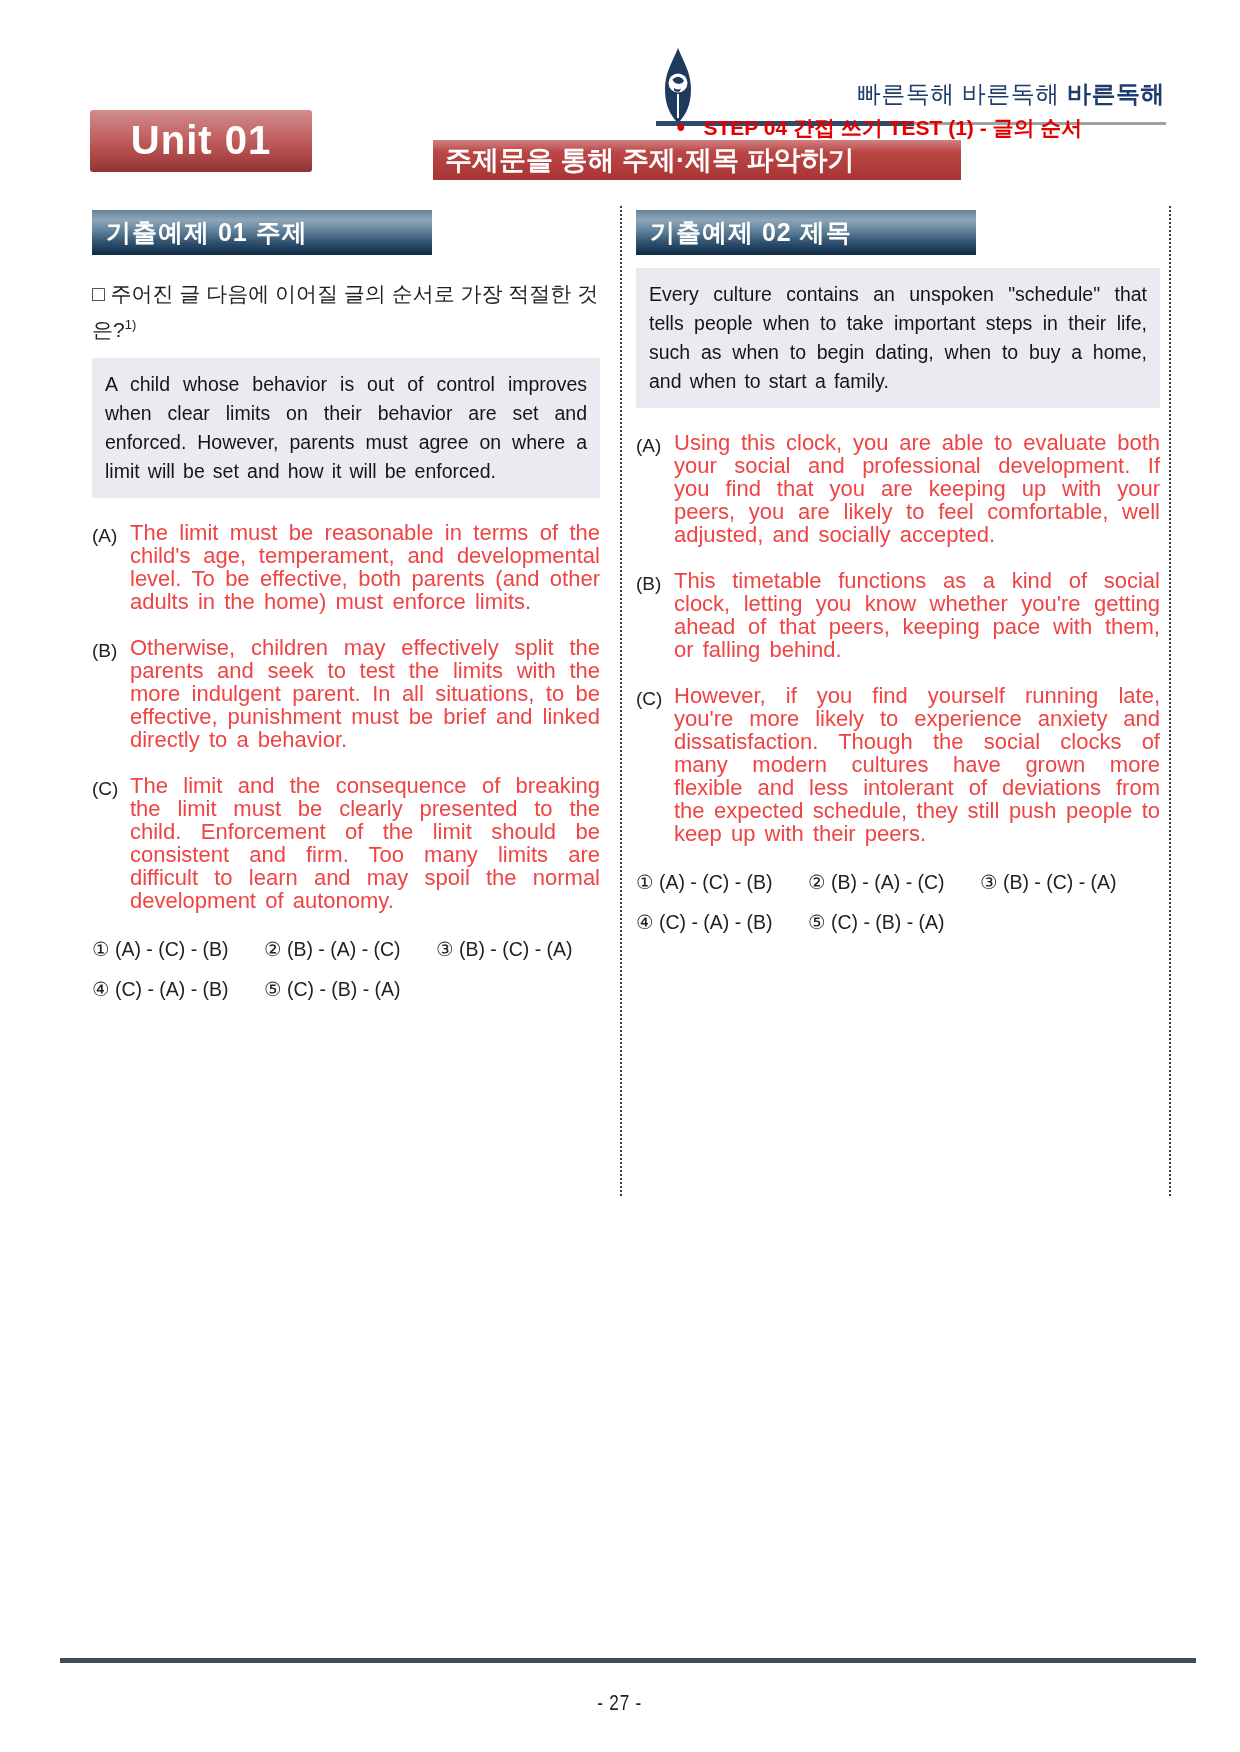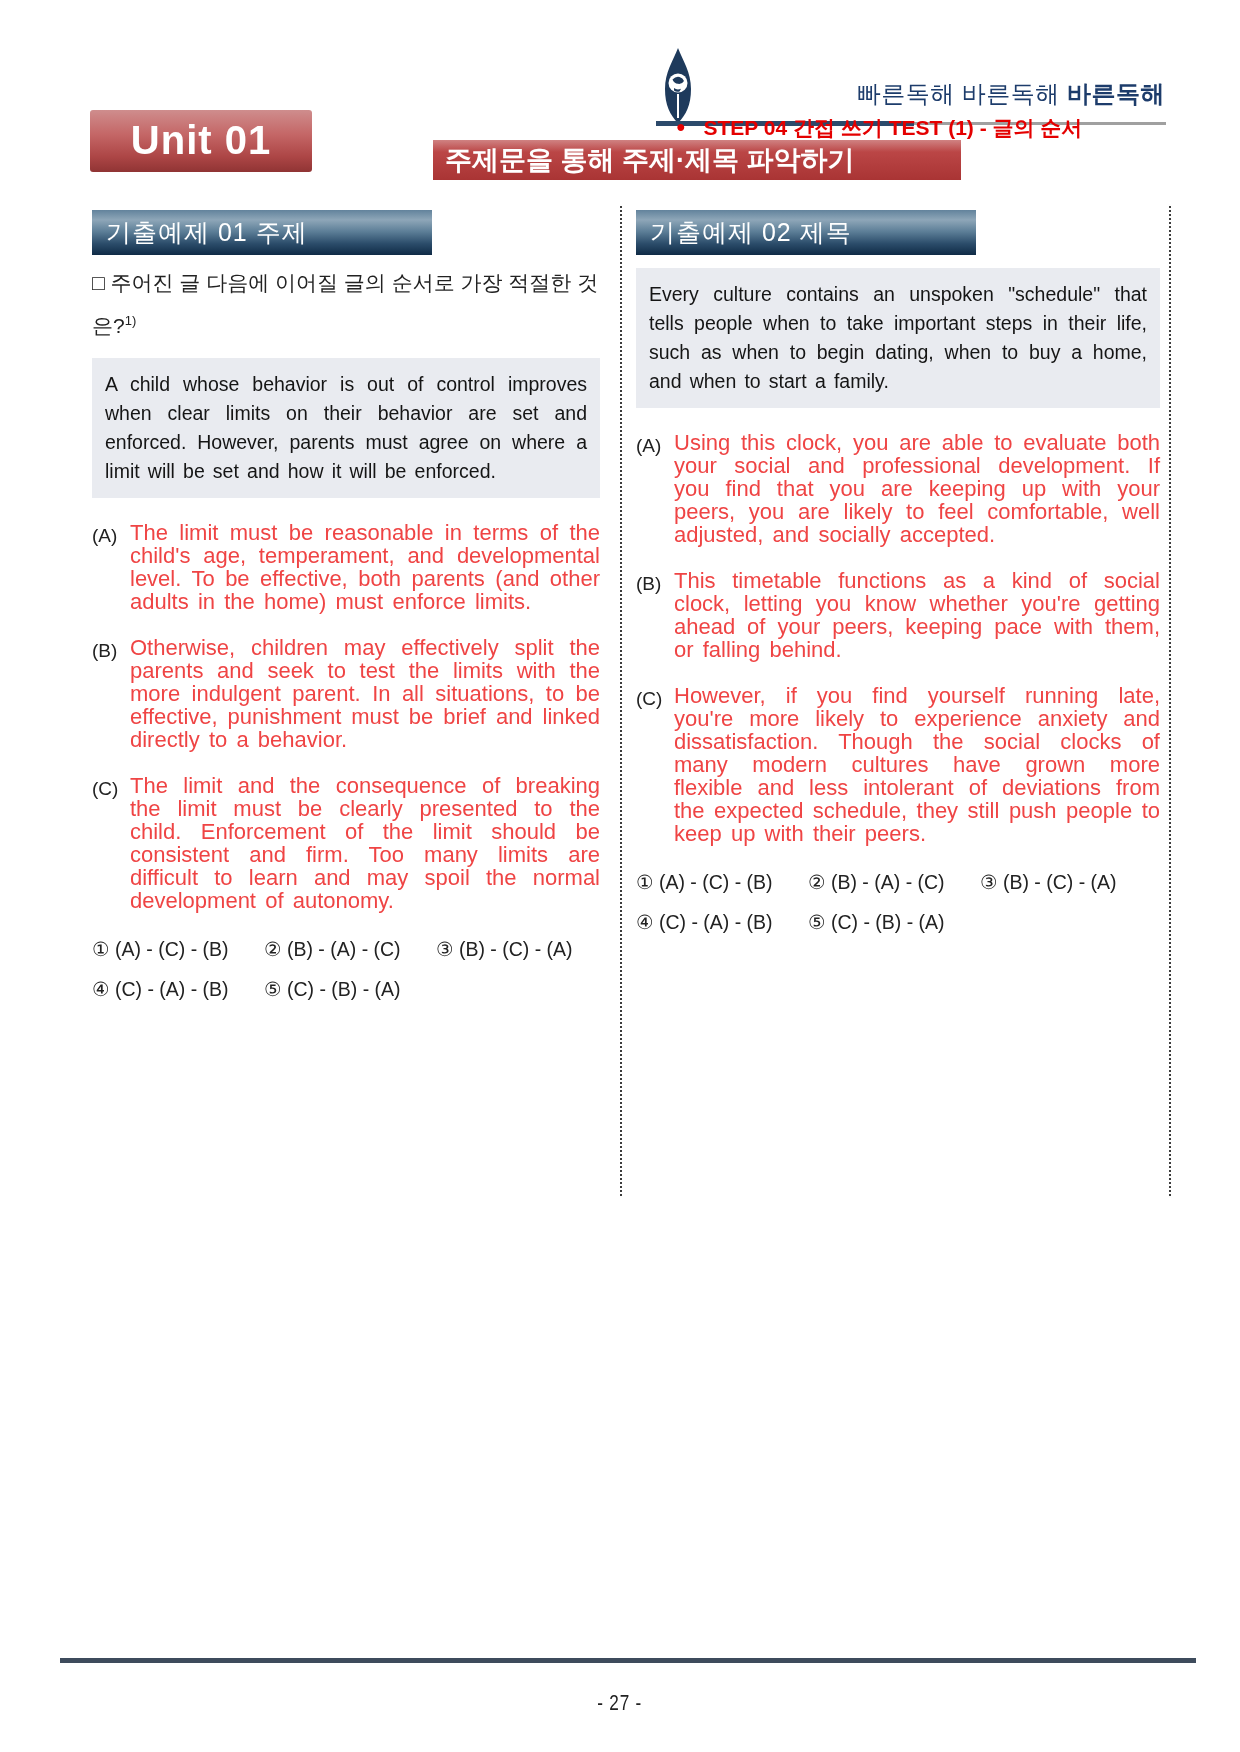--- a/index.html
+++ b/index.html
@@ -22,22 +22,22 @@
   .subtitle-banner{position:absolute;left:433px;top:140px;width:528px;height:40px;box-sizing:border-box;
     background:linear-gradient(180deg,#d08282 0%,#bb4646 30%,#a93434 100%);
     color:#fff;font-size:27px;font-weight:bold;line-height:40px;padding-left:12px;white-space:nowrap;}
 
   
   .col{position:absolute;top:210px;}
   #col-left{left:92px;width:508px;}
   #col-right{left:636px;width:524px;}
   .ex-header{width:340px;height:45px;box-sizing:border-box;padding-left:14px;
     background:linear-gradient(180deg,#62839c 0%,#8ea6b8 22%,#5c7e97 48%,#2b4c6a 75%,#0f2b46 100%);
-    color:#fff;font-size:25px;font-weight:normal;line-height:45px;letter-spacing:1px;white-space:nowrap;}
-  .question{margin-top:9px;font-size:21px;line-height:38px;color:#222;}
+    color:#fff;font-size:25px;font-weight:bold;line-height:45px;letter-spacing:1px;white-space:nowrap;}
+  .question{margin-top:23px;font-size:21px;line-height:31px;color:#222;}
   .question sup{font-size:13px;}
   .passage{margin-top:13px;background:#e9ebf0;padding:12px 13px;font-size:19.5px;line-height:29px;
     text-align:justify;text-align-last:left;word-spacing:.14em;color:#151515;}
   .para{display:flex;margin-top:23px;}
   .para-label{width:38px;flex:none;font-size:19px;line-height:29px;color:#222;}
   .para-text{flex:1;font-size:22px;line-height:23px;text-align:justify;text-align-last:left;
     word-spacing:.14em;color:#ef4444;}
   .choices{margin-top:26px;}
   .choice-row{display:flex;margin-bottom:17px;font-size:19.5px;color:#222;white-space:nowrap;}
   .choice{width:172px;}
@@ -118,21 +118,21 @@
 <div class="col" id="col-right">
   <div class="ex-header">기출예제 02 제목</div>
   <div class="passage">Every culture contains an unspoken "schedule" that tells people when to take important steps in their life, such as when to begin dating, when to buy a home, and when to start a family.</div>
 
   <div class="para">
     <span class="para-label">(A)</span>
     <span class="para-text">Using this clock, you are able to evaluate both your social and professional development. If you find that you are keeping up with your peers, you are likely to feel comfortable, well adjusted, and socially accepted.</span>
   </div>
   <div class="para">
     <span class="para-label">(B)</span>
-    <span class="para-text">This timetable functions as a kind of social clock, letting you know whether you're getting ahead of your peers, keeping pace with them, or falling behind.</span>
+    <span class="para-text">This timetable functions as a kind of social clock, letting you know whether you're getting ahead of that peers, keeping pace with them, or falling behind.</span>
   </div>
   <div class="para">
     <span class="para-label">(C)</span>
     <span class="para-text">However, if you find yourself running late, you're more likely to experience anxiety and dissatisfaction. Though the social clocks of many modern cultures have grown more flexible and less intolerant of deviations from the expected schedule, they still push people to keep up with their peers.</span>
   </div>
 
   <div class="choices">
     <div class="choice-row">
       <span class="choice">① (A) - (C) - (B)</span>
       <span class="choice">② (B) - (A) - (C)</span>

